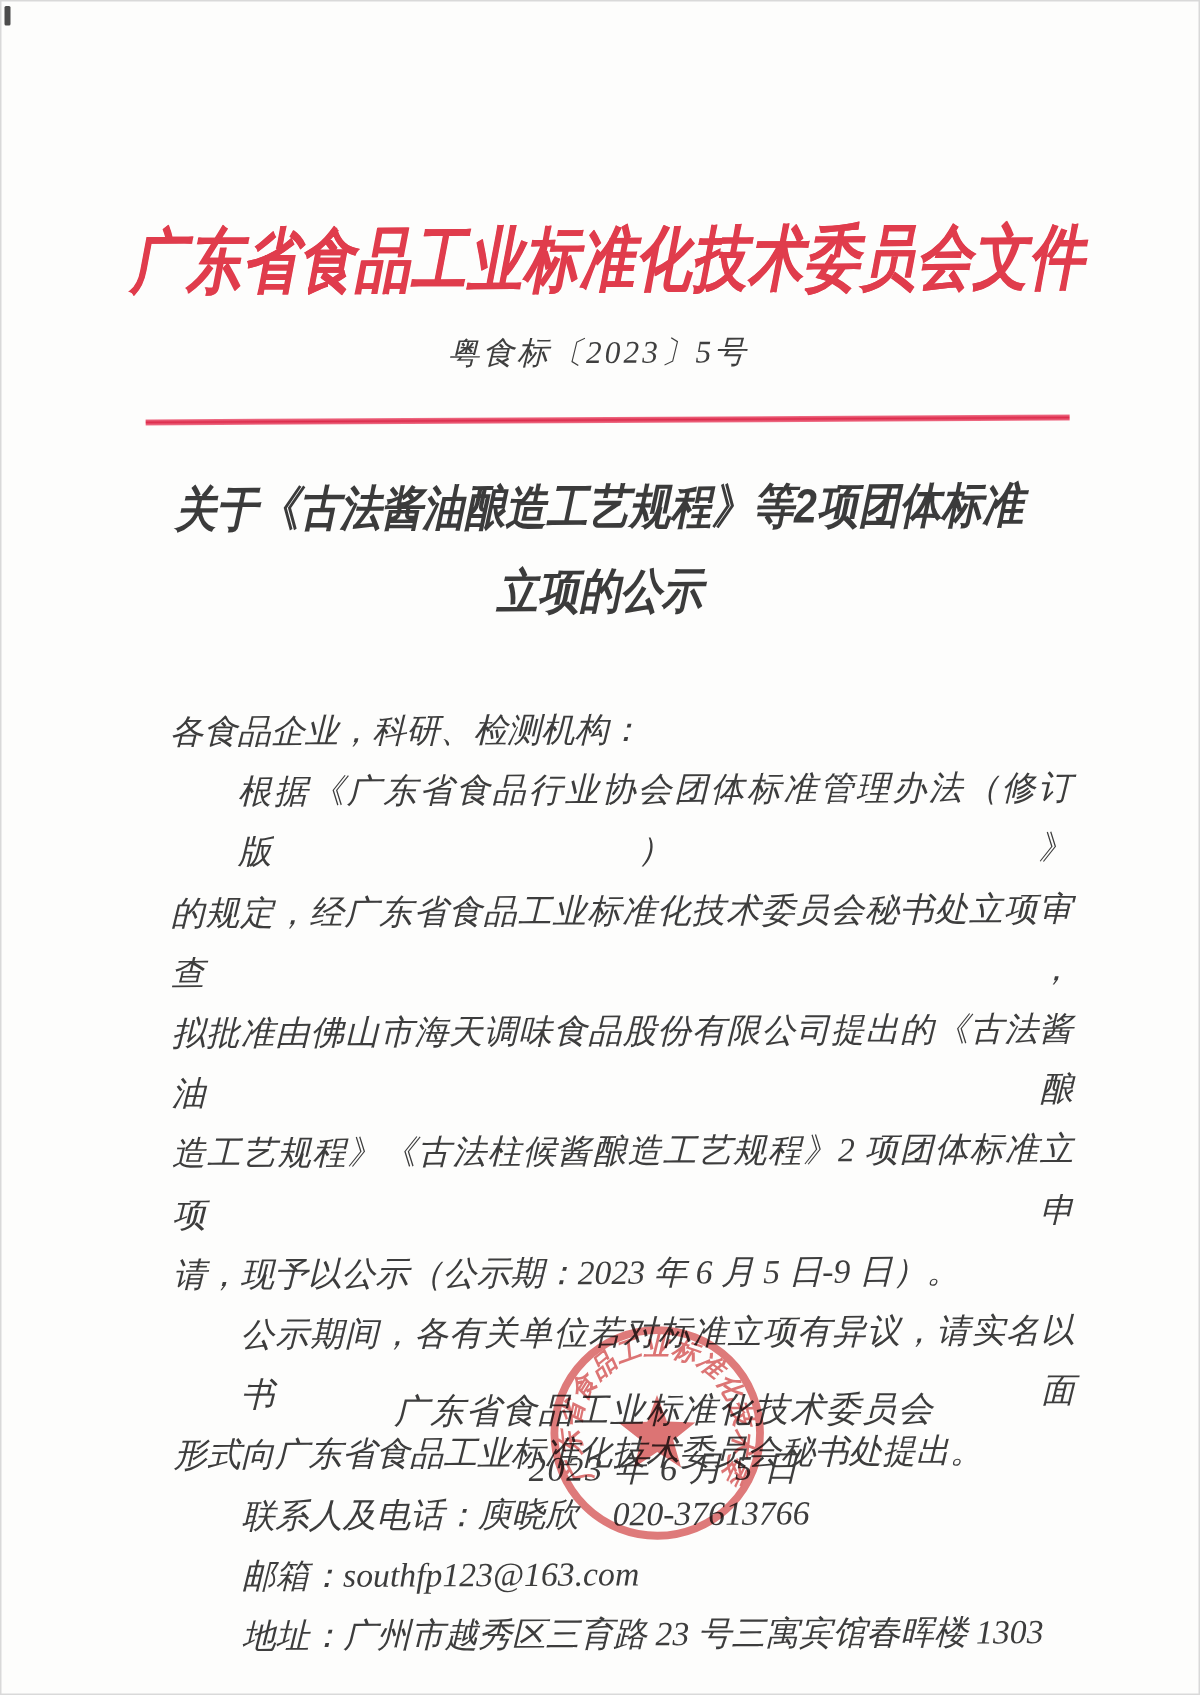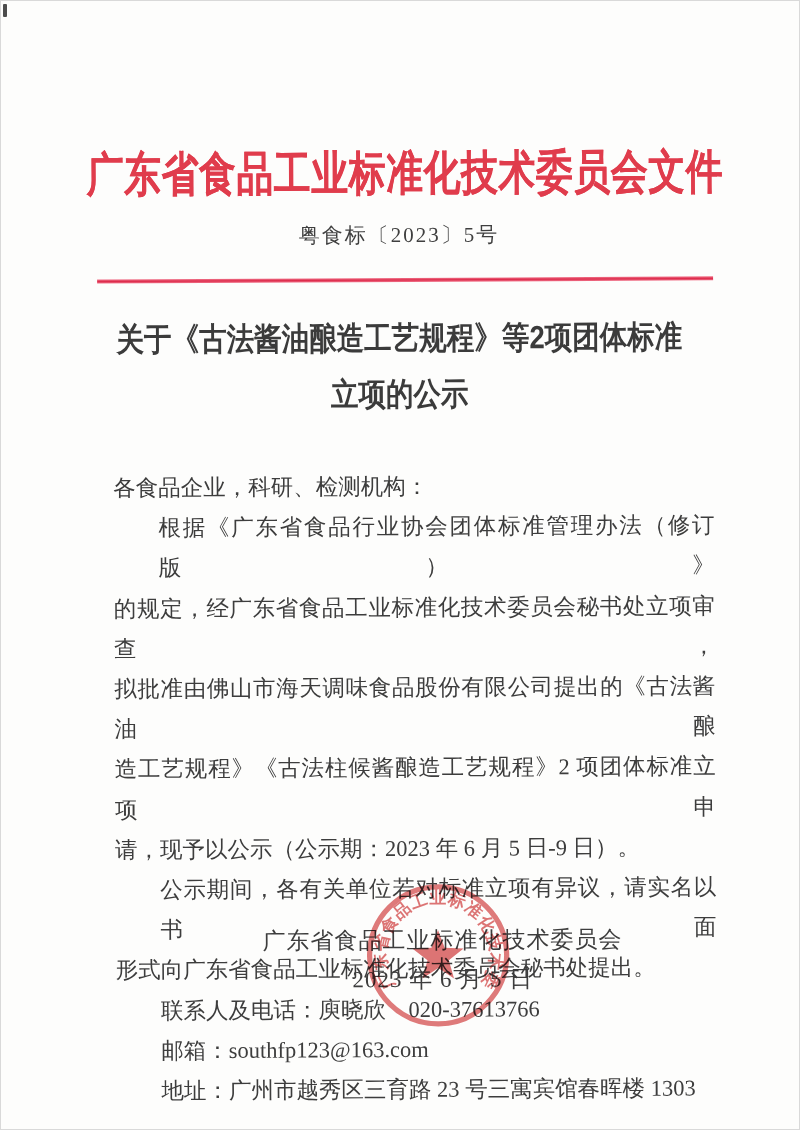--- a/index.html
+++ b/index.html
@@ -8,20 +8,21 @@
     background: #ffffff;
   }
   .page {
     position: relative;
     width: 800px;
     height: 1130px;
     background: #fdfdfc;
     overflow: hidden;
     box-shadow: inset 0 0 0 1px #d9d9d9;
     font-family: "Liberation Serif", "DejaVu Serif", serif;
+    font-style: italic;
   }
   .content {
     position: absolute;
     left: 0; top: 0; right: 0; bottom: 0;
     transform: rotate(-0.3deg);
     transform-origin: 50% 40%;
   }
   .scan-mark {
     position: absolute;
     left: 3px; top: 4px;

